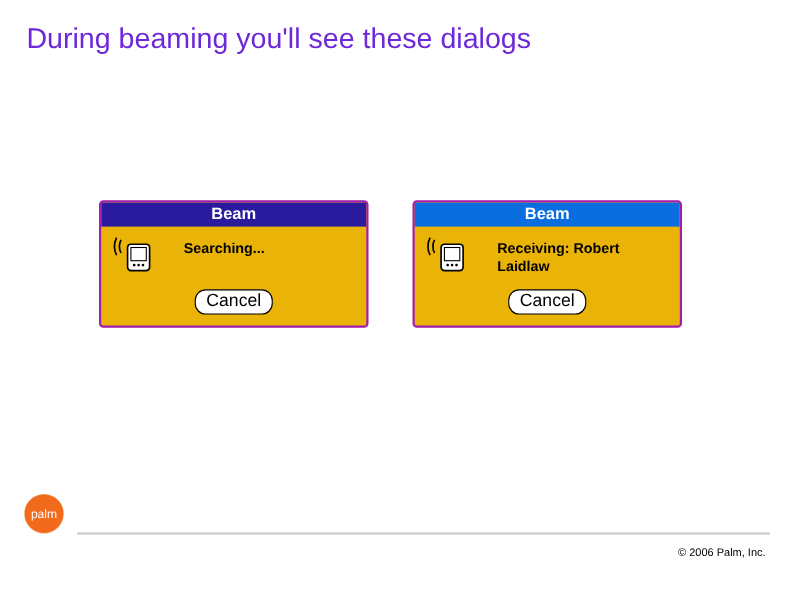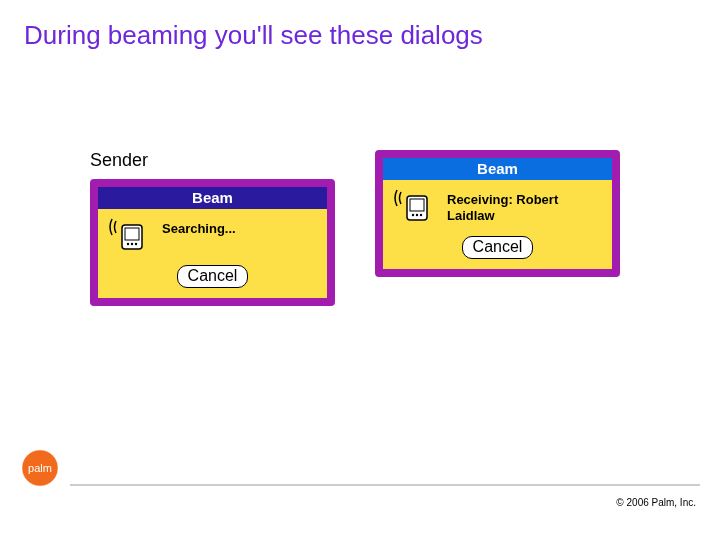--- a/index.html
+++ b/index.html
@@ -29,40 +29,41 @@
   .panel {
     width: 245px;
   }
   .panel-label {
     font-size: 18px;
     font-weight: 400;
     color: #000;
     margin-bottom: 8px;
   }
   .dialog {
-    border: 8px solid #a21caf;
+    border: 2px solid #a21caf;
     border-radius: 4px;
-    background: #fde047;
+    background: #eab308;
     overflow: hidden;
+    margin-top: 32px;
   }
   .dialog-title {
     color: #fff;
     text-align: center;
     font-weight: 700;
     font-size: 15px;
     padding: 2px 0 3px 0;
     font-family: Verdana, Geneva, sans-serif;
   }
   .title-sender { background: #2a1a9e; }
   .title-receiver { background: #0a6de0; }
   .dialog-body {
     display: flex;
     align-items: flex-start;
     padding: 8px 10px 6px 10px;
-    gap: 16px;
+    gap: 27px;
   }
   .beam-icon {
     flex: 0 0 auto;
   }
   .dialog-text {
     font-family: Verdana, Geneva, sans-serif;
     font-weight: 700;
     font-size: 13px;
     line-height: 1.25;
     padding-top: 4px;
@@ -103,21 +104,20 @@
   }
 </style>
 </head>
 <body>
 
 <div class="slide-title">During beaming you'll see these dialogs</div>
 
 <div class="panels">
 
   <div class="panel">
-    <div class="panel-label">Sender</div>
     <div class="dialog">
       <div class="dialog-title title-sender">Beam</div>
       <div class="dialog-body">
         <span class="beam-icon">
           <svg width="38" height="34" viewBox="0 0 38 34">
             <path d="M4 2 Q0 10 4 18" stroke="#000" stroke-width="1.5" fill="none"></path>
             <path d="M8 4 Q5 10 8 16" stroke="#000" stroke-width="1.5" fill="none"></path>
             <rect x="14" y="8" width="20" height="24" rx="3" fill="#fff" stroke="#000" stroke-width="1.5"></rect>
             <rect x="17" y="11" width="14" height="12" fill="#fff" stroke="#000" stroke-width="1"></rect>
             <circle cx="20" cy="27" r="1.2" fill="#000"></circle>

